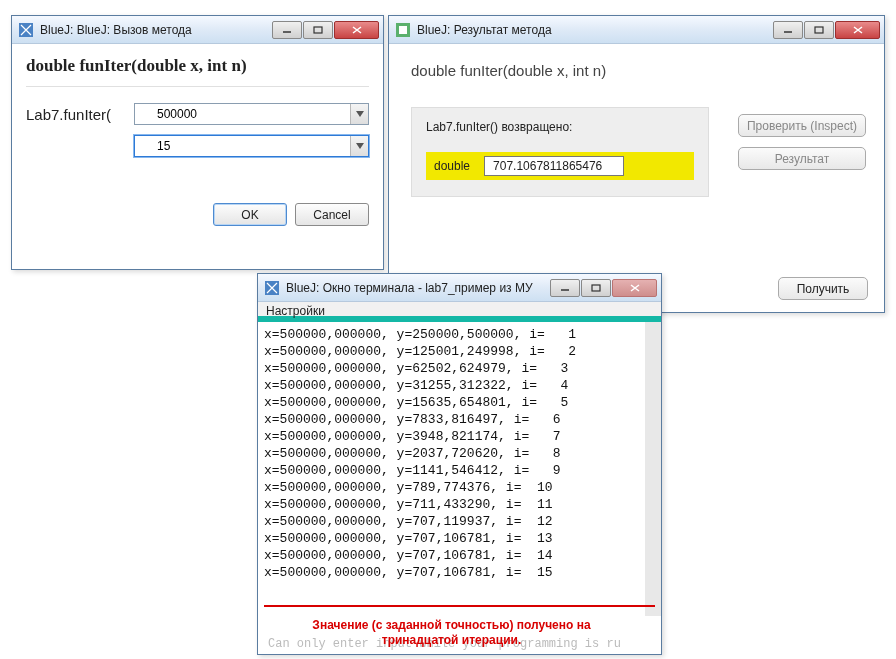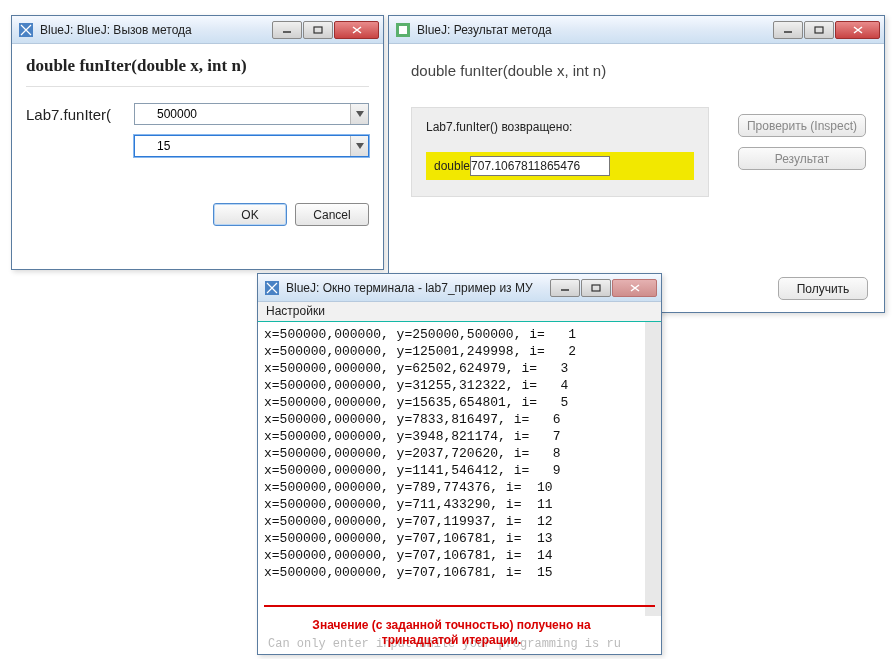--- a/index.html
+++ b/index.html
@@ -95,35 +95,35 @@
     
     #w2 { left: 388px; top: 15px; width: 497px; height: 298px; }
     #w2 .body { padding: 18px 18px 10px 22px; display:flex; }
     .leftcol { flex:1; }
     .rightcol { width:136px; display:flex; flex-direction:column; gap:10px; align-items:flex-end; padding-top:52px;}
     .sig2 { font-size: 15px; color:#444; margin-bottom: 28px; font-weight: normal; }
     .panel {
       background:#eeeeee; border:1px solid #ddd; padding: 12px 14px 16px 14px; width: 298px;
     }
     .ret-label { font-size:12px; margin-bottom: 18px; }
-    .highlight-row { display:flex; align-items:center; background:#f2e800; padding: 4px 8px; }
+    .highlight-row { display:flex; align-items:center; gap:14px; background:#f2e800; padding: 4px 8px; }
     .highlight-row .type { font-size:12px; }
-    .highlight-row .valbox { background:#fff; border:1px solid #777; padding:2px 0; min-width:140px; font-size:12px; }
+    .highlight-row .valbox { background:#fff; border:1px solid #777; padding:2px 8px; min-width:140px; font-size:12px; }
     .btn2 {
       width:128px; height:23px;
       background: linear-gradient(to bottom,#fbfbfb,#e8e8e8);
       border:1px solid #aaa; border-radius:5px;
       font-size:12px; color:#888;
       display:flex;align-items:center;justify-content:center;
     }
     .btn2.enabled { color:#222; }
     #w2 .closerow { position:absolute; right:16px; bottom:12px; }
     
     #w3 { left: 257px; top: 273px; width: 405px; height: 382px; }
-    .menubar { height: 20px; background:#f1f1f1; border-bottom:1px solid #14b8a6; padding: 2px 8px; font-size:12px;}
+    .menubar { height: 20px; background:#f1f1f1; border-bottom:6px solid #14b8a6; padding: 2px 8px; font-size:12px;}
     .term {
       font-family: "Courier New", monospace;
       font-size: 13px;
       line-height: 17px;
       padding: 4px 6px;
       height: 294px;
       color:#111;
       overflow: hidden;
       white-space: pre;
       position: relative;

